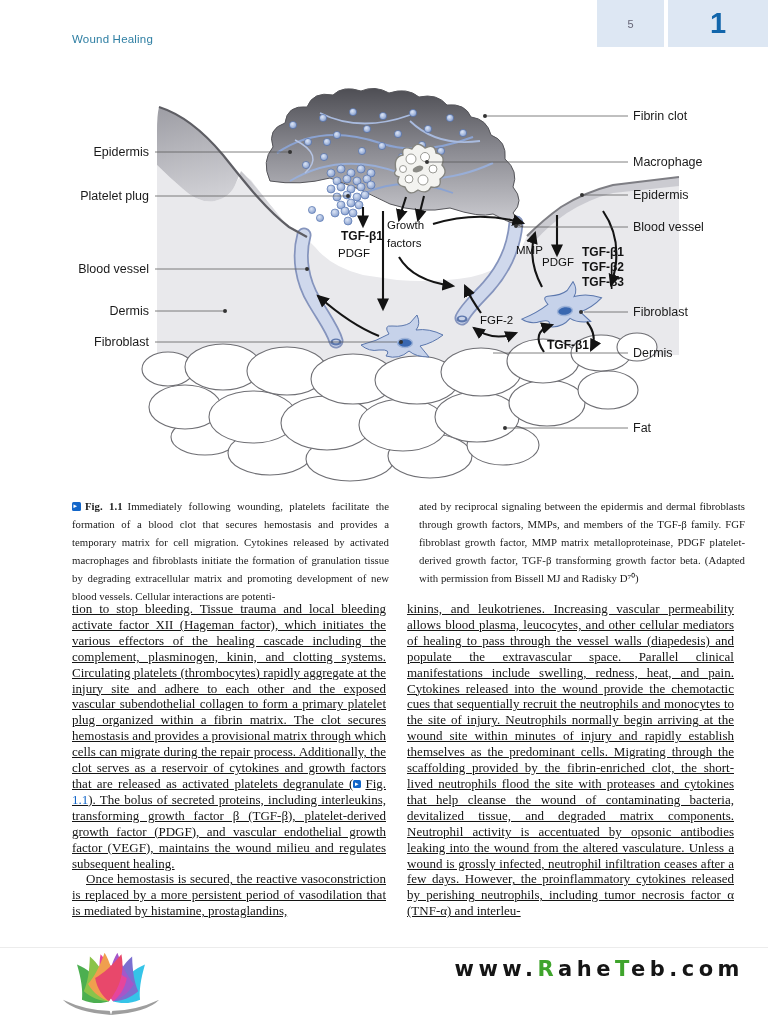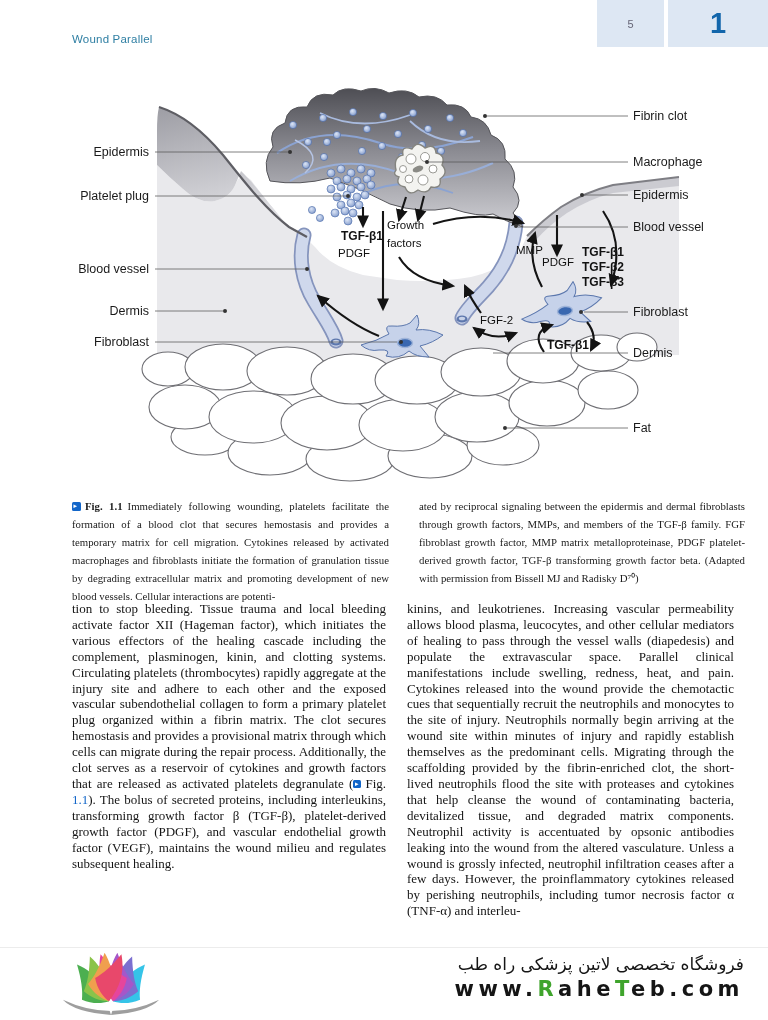--- a/index.html
+++ b/index.html
@@ -24,36 +24,36 @@
   .caption b{margin-right:5px;}
   .figicon{display:inline-block;width:9px;height:9px;background:#1266c9;border-radius:1.5px;
            position:relative;margin-right:4px;top:1px;}
   .figicon::after{content:"▸";position:absolute;left:1.5px;top:-0.5px;color:#fff;font-size:7px;line-height:9px;}
   .figicon.small{width:8px;height:8px;top:0.5px;}
   
   .bodycol{position:absolute;top:601px;font-family:"Liberation Serif",serif;font-size:13px;
            line-height:15.9px;color:#141414;text-align:justify;}
   .bodycol.colL{left:72px;width:314px;}
   .bodycol.colR{left:407px;width:327px;}
-  .bodycol p{margin:0;}
+  .bodycol p{margin:0;text-decoration:underline;}
   .bodycol p.indent{text-indent:14px;}
   .figlink{color:#1266c9;text-decoration:none;cursor:pointer;}
   
   .footer{position:absolute;left:0;top:947px;width:768px;height:73px;border-top:1px solid #ececec;}
   .logo{position:absolute;left:36px;top:3px;}
   .ftext{position:absolute;right:24px;top:6px;text-align:right;font-family:"DejaVu Sans",sans-serif;}
   .fline1{font-size:17px;color:#151515;direction:rtl;}
   .fline2{font-size:21px;font-weight:bold;letter-spacing:4.5px;color:#151515;margin-top:3px;}
 </style>
 </head>
 <body>
 
 <div class="page">
 
-  <div class="running-title">Wound Parallel</div>
+  <div class="running-title">Wound Healing</div>
   <div class="pgbox num">
     <span>5</span>
   </div>
   <div class="pgbox chap">
     <span>1</span>
   </div>
 
   <div class="figwrap">
   <svg width="680" height="405" viewBox="0 0 680 405" xmlns="http://www.w3.org/2000/svg">
     <defs>
@@ -276,20 +276,21 @@
     <text class="ilabel" x="415" y="239">FGF-2</text>
     <text class="ilabel b" x="482" y="264">TGF-β1</text>
   </svg>
   </div>
 
   <div class="caption colL"><span class="figicon"></span><b>Fig. 1.1</b><span>Immediately following wounding, platelets facilitate the formation of a blood clot that secures hemostasis and provides a temporary matrix for cell migration. Cytokines released by activated macrophages and fibroblasts initiate the formation of granulation tissue by degrading extracellular matrix and promoting development of new blood vessels. Cellular interactions are potenti-</span></div>
   <div class="caption colR"><span>ated by reciprocal signaling between the epidermis and dermal fibroblasts through growth factors, MMPs, and members of the TGF-β family. FGF fibroblast growth factor, MMP matrix metalloproteinase, PDGF platelet-derived growth factor, TGF-β transforming growth factor beta. (Adapted with permission from Bissell MJ and Radisky D⁷⁰)</span></div>
 
   <div class="bodycol colL">
     <p><span>tion to stop bleeding. Tissue trauma and local bleeding activate factor XII (Hageman factor), which initiates the various effectors of the healing cascade including the complement, plasminogen, kinin, and clotting systems. Circulating platelets (thrombocytes) rapidly aggregate at the injury site and adhere to each other and the exposed vascular subendothelial collagen to form a primary platelet plug organized within a fibrin matrix. The clot secures hemostasis and provides a provisional matrix through which cells can migrate during the repair process. Additionally, the clot serves as a reservoir of cytokines and growth factors that are released as activated platelets degranulate (</span><span class="figicon small"></span><span>Fig. </span><a class="figlink">1.1</a><span>). The bolus of secreted proteins, including interleukins, transforming growth factor β (TGF-β), platelet-derived growth factor (PDGF), and vascular endothelial growth factor (VEGF), maintains the wound milieu and regulates subsequent healing.</span></p>
+    <p class="indent">Once hemostasis is secured, the reactive vasoconstriction is replaced by a more persistent period of vasodilation that is mediated by histamine, prostaglandins,</p>
   </div>
   <div class="bodycol colR">
     <p>kinins, and leukotrienes. Increasing vascular permeability allows blood plasma, leucocytes, and other cellular mediators of healing to pass through the vessel walls (diapedesis) and populate the extravascular space. Parallel clinical manifestations include swelling, redness, heat, and pain. Cytokines released into the wound provide the chemotactic cues that sequentially recruit the neutrophils and monocytes to the site of injury. Neutrophils normally begin arriving at the wound site within minutes of injury and rapidly establish themselves as the predominant cells. Migrating through the scaffolding provided by the fibrin-enriched clot, the short-lived neutrophils flood the site with proteases and cytokines that help cleanse the wound of contaminating bacteria, devitalized tissue, and degraded matrix components. Neutrophil activity is accentuated by opsonic antibodies leaking into the wound from the altered vasculature. Unless a wound is grossly infected, neutrophil infiltration ceases after a few days. However, the proinflammatory cytokines released by perishing neutrophils, including tumor necrosis factor α (TNF-α) and interleu-</p>
   </div>
 
   <div class="footer">
     <svg class="logo" width="150" height="66" viewBox="0 0 190 100">
       <defs>
         <path id="leafR" d="M0 0 C 8 -18 22 -40 54 -50 C 45 -28 41 -12 41 2 C 26 7 10 5 0 0 Z"></path>
       </defs>
@@ -302,18 +303,17 @@
         <use href="#leafR" fill="#e6459c" transform="rotate(-62)"></use>
       </g>
       <g transform="translate(92,76) scale(-1,1)">
         <use href="#leafR" fill="#4caf50" transform="rotate(-6)"></use>
         <use href="#leafR" fill="#8bc34a" transform="rotate(-24)"></use>
         <use href="#leafR" fill="#f09f4e" transform="rotate(-42)"></use>
         <use href="#leafR" fill="#e8486b" transform="rotate(-62)"></use>
       </g>
     </svg>
     <div class="ftext">
-      <div class="fline1">فروشگاه تخصصی لاتین پزشکی  راه طب</div>
       <div class="fline2"><span>www.</span><span style="color:#3fa42c">R</span><span>ahe</span><span style="color:#3fa42c">T</span><span>eb</span><span>.com</span></div>
     </div>
   </div>
 
 </div>
 
 </body></html>

